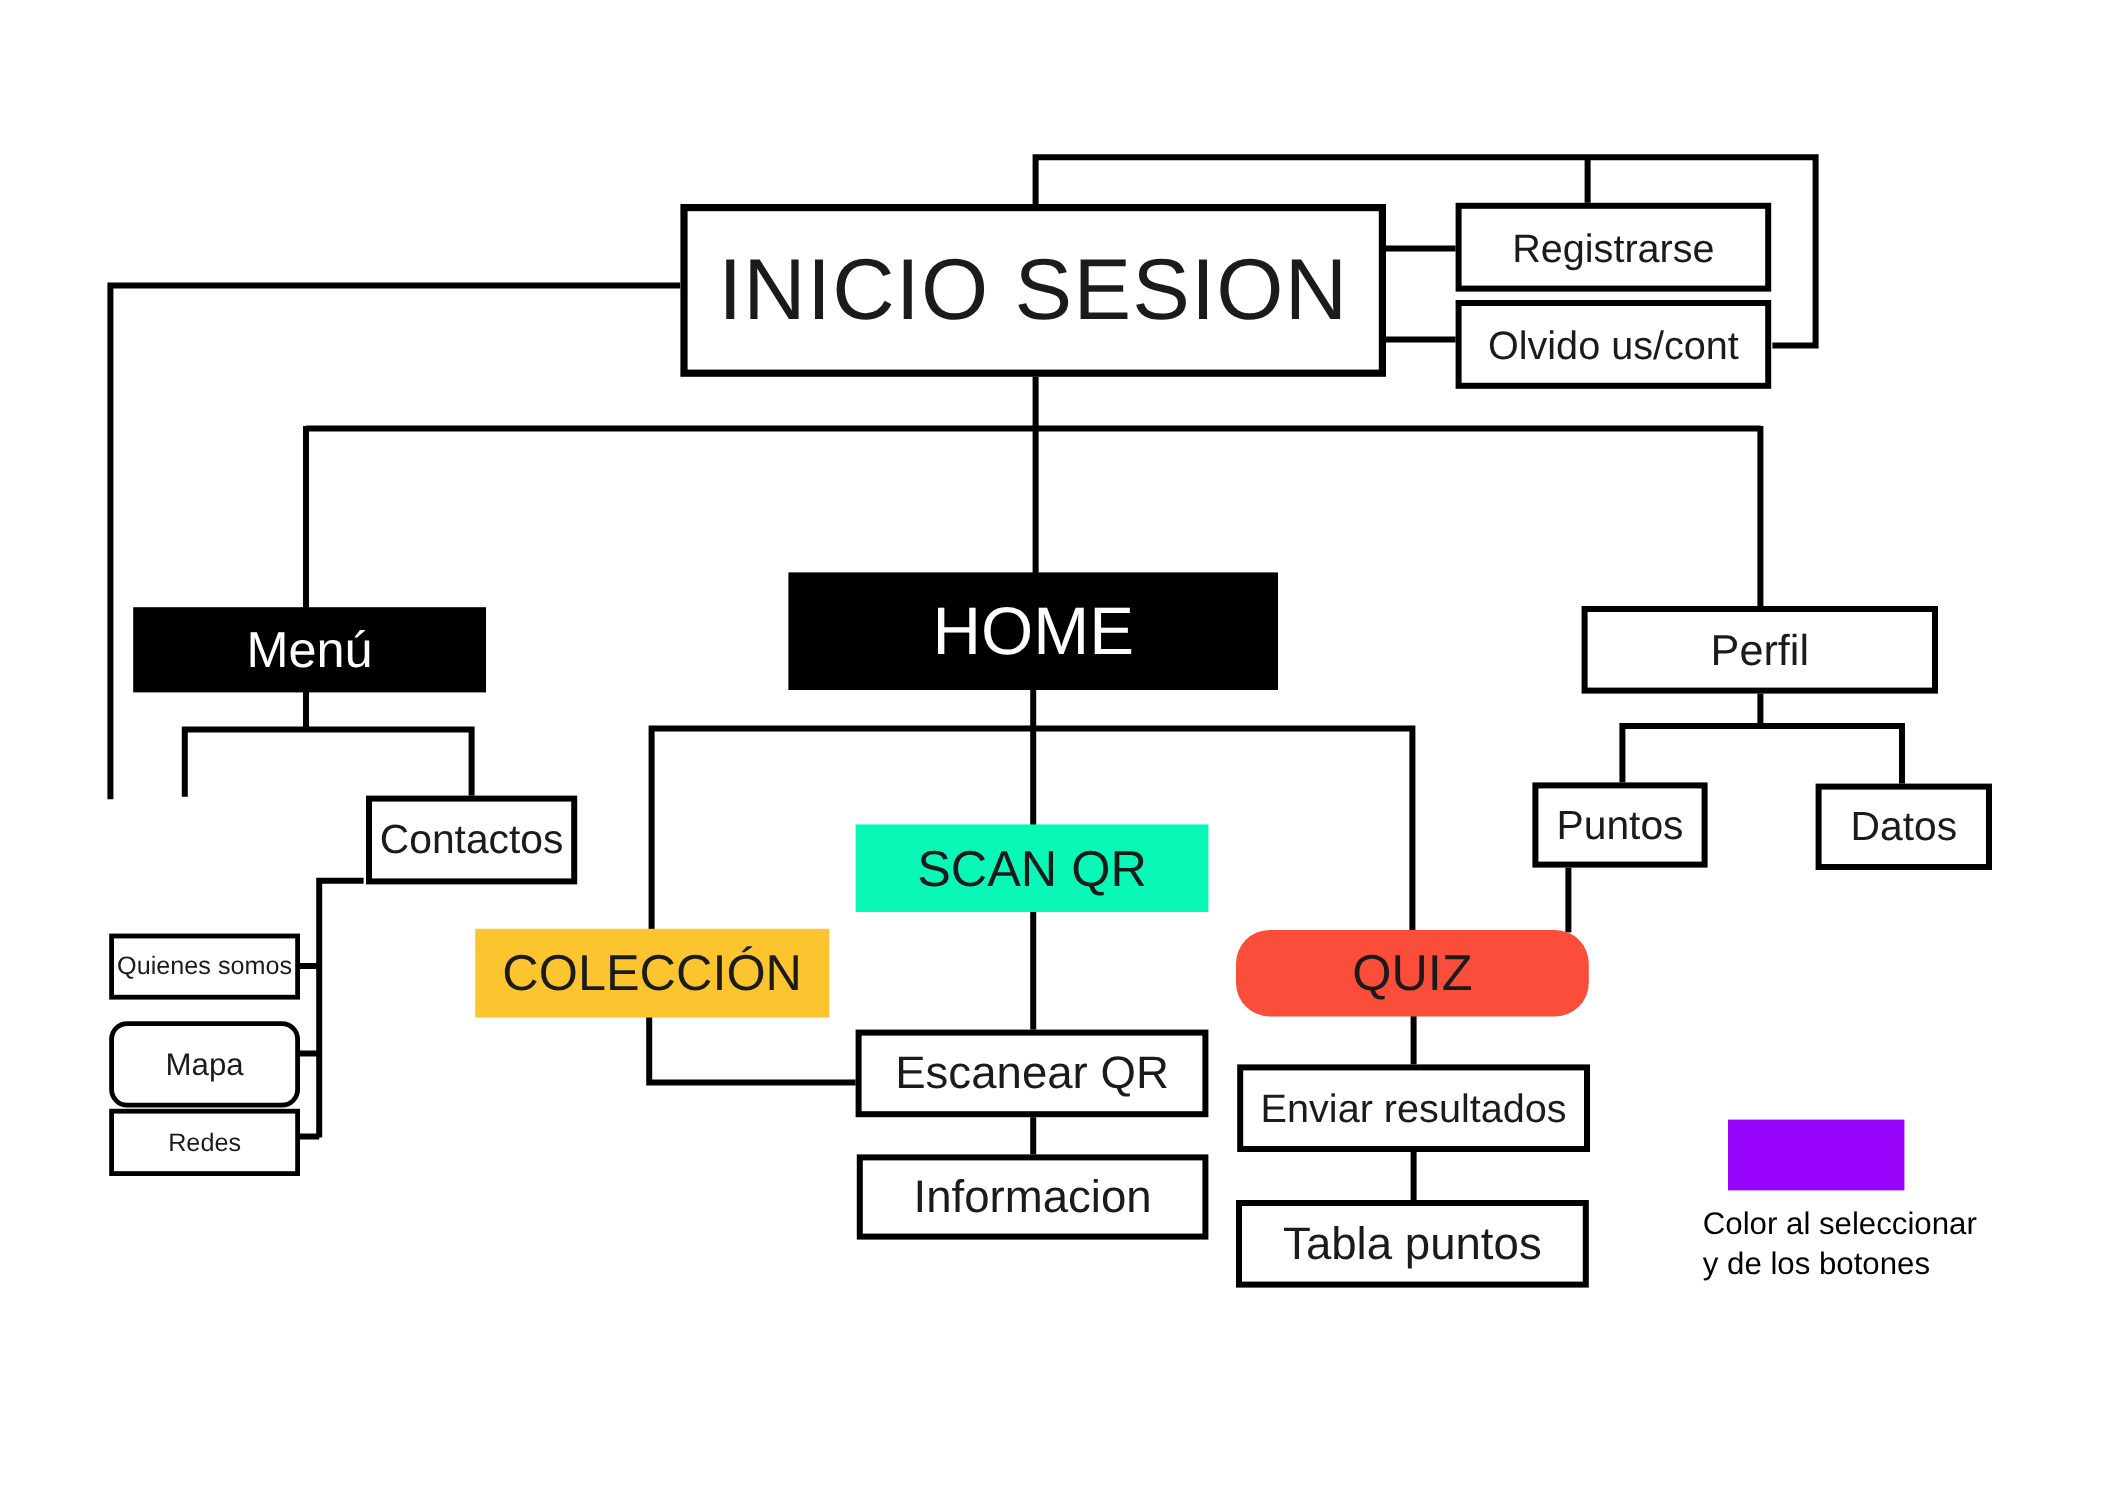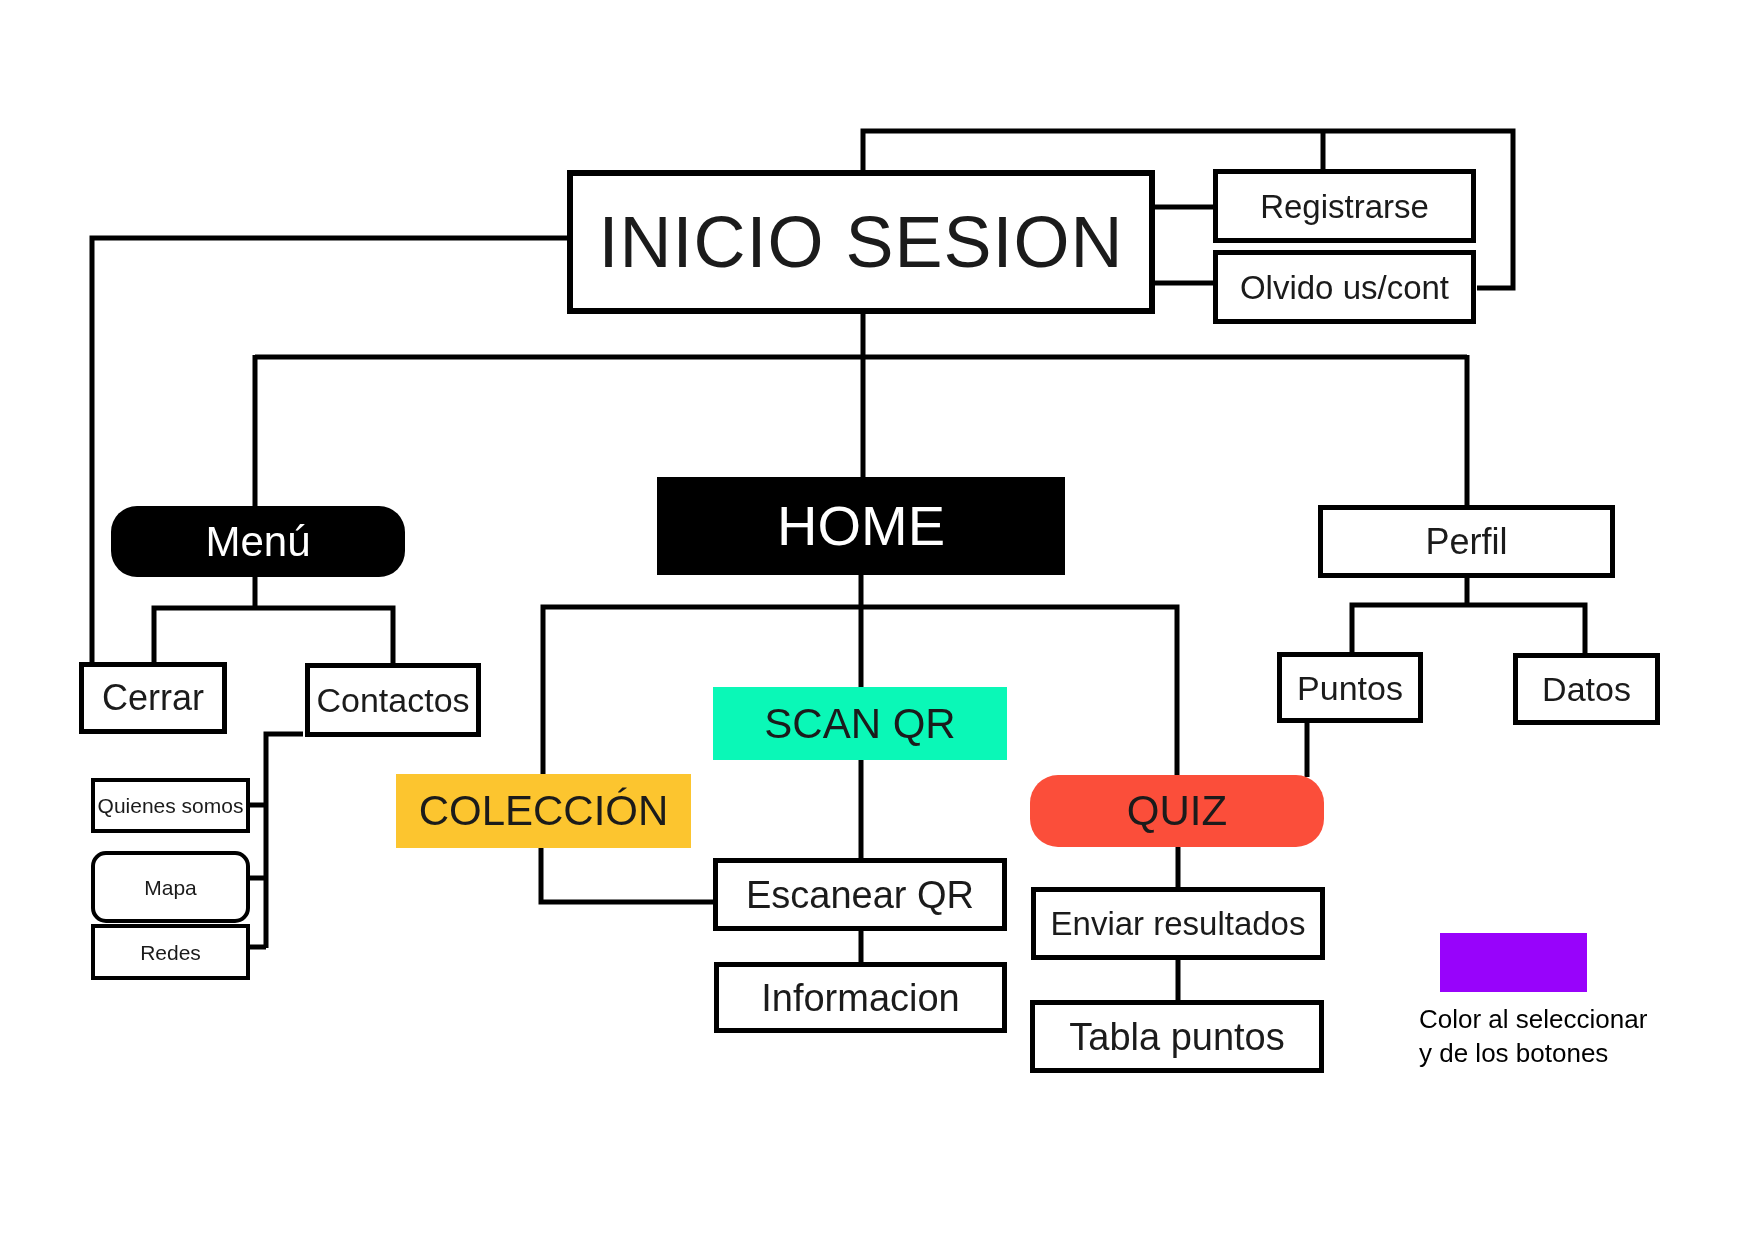--- a/index.html
+++ b/index.html
@@ -40,29 +40,29 @@
   }
   .node.borderless { border: none; }
   .node.bar {
     background: #000000;
     border: none;
     color: #ffffff;
   }
   #node-inicio     { left: 567px;  top: 170px;  width: 588px; height: 144px; border-width: 6px; font-size: 72px; letter-spacing: 1px; }
   #node-registrarse{ left: 1213px; top: 169px;  width: 263px; height: 74px;  font-size: 33px; }
   #node-olvido     { left: 1213px; top: 250px;  width: 263px; height: 74px;  font-size: 33px; }
-  #node-menu       { left: 111px;  top: 506px;  width: 294px; height: 71px;  font-size: 42px; border-radius: 26px; }
+  #node-menu       { left: 111px;  top: 506px;  width: 294px; height: 71px;  font-size: 42px; }
   #node-home       { left: 657px;  top: 477px;  width: 408px; height: 98px;  font-size: 56px; }
   #node-perfil     { left: 1318px; top: 505px;  width: 297px; height: 73px;  font-size: 36px; }
   #node-puntos     { left: 1277px; top: 652px;  width: 146px; height: 71px;  font-size: 34px; }
   #node-datos      { left: 1513px; top: 653px;  width: 147px; height: 72px;  font-size: 34px; }
   #node-cerrar     { left: 79px;   top: 662px;  width: 148px; height: 72px;  font-size: 36px; }
   #node-contactos  { left: 305px;  top: 663px;  width: 176px; height: 74px;  font-size: 34px; }
   #node-quienes    { left: 91px;   top: 778px;  width: 159px; height: 55px;  font-size: 21px; border-width: 4px; }
-  #node-mapa       { left: 91px;   top: 851px;  width: 159px; height: 72px;  font-size: 21px; border-width: 4px; border-radius: 15px; }
+  #node-mapa       { left: 91px;   top: 851px;  width: 159px; height: 72px;  font-size: 26px; border-width: 4px; border-radius: 15px; }
   #node-redes      { left: 91px;   top: 924px;  width: 159px; height: 56px;  font-size: 21px; border-width: 4px; }
   #node-scanqr     { left: 713px;  top: 687px;  width: 294px; height: 73px;  font-size: 42px; background: #0AF8B7; }
   #node-coleccion  { left: 396px;  top: 774px;  width: 295px; height: 74px;  font-size: 42px; background: #FCC52F; }
   #node-quiz       { left: 1030px; top: 775px;  width: 294px; height: 72px;  font-size: 42px; background: #FB4E3A; border-radius: 28px; }
   #node-escanear   { left: 713px;  top: 858px;  width: 294px; height: 73px;  font-size: 38px; }
   #node-informacion{ left: 714px;  top: 962px;  width: 293px; height: 71px;  font-size: 38px; }
   #node-enviar     { left: 1031px; top: 887px;  width: 294px; height: 73px;  font-size: 33px; justify-content: center; }
   #node-tabla      { left: 1030px; top: 1000px; width: 294px; height: 73px;  font-size: 38px; }
   #legend-swatch   { left: 1440px; top: 933px;  width: 147px; height: 59px;  background: #9803FB; position: absolute; }
   #legend-caption {
@@ -128,23 +128,20 @@
   </div>
 
   <div class="node" id="node-puntos">
     <span>Puntos</span>
   </div>
 
   <div class="node" id="node-datos">
     <span>Datos</span>
   </div>
 
-  <div class="node" id="node-cerrar">
-    <span>Cerrar</span>
-  </div>
 
   <div class="node" id="node-contactos">
     <span>Contactos</span>
   </div>
 
   <div class="node" id="node-quienes">
     <span>Quienes somos</span>
   </div>
 
   <div class="node" id="node-mapa">

